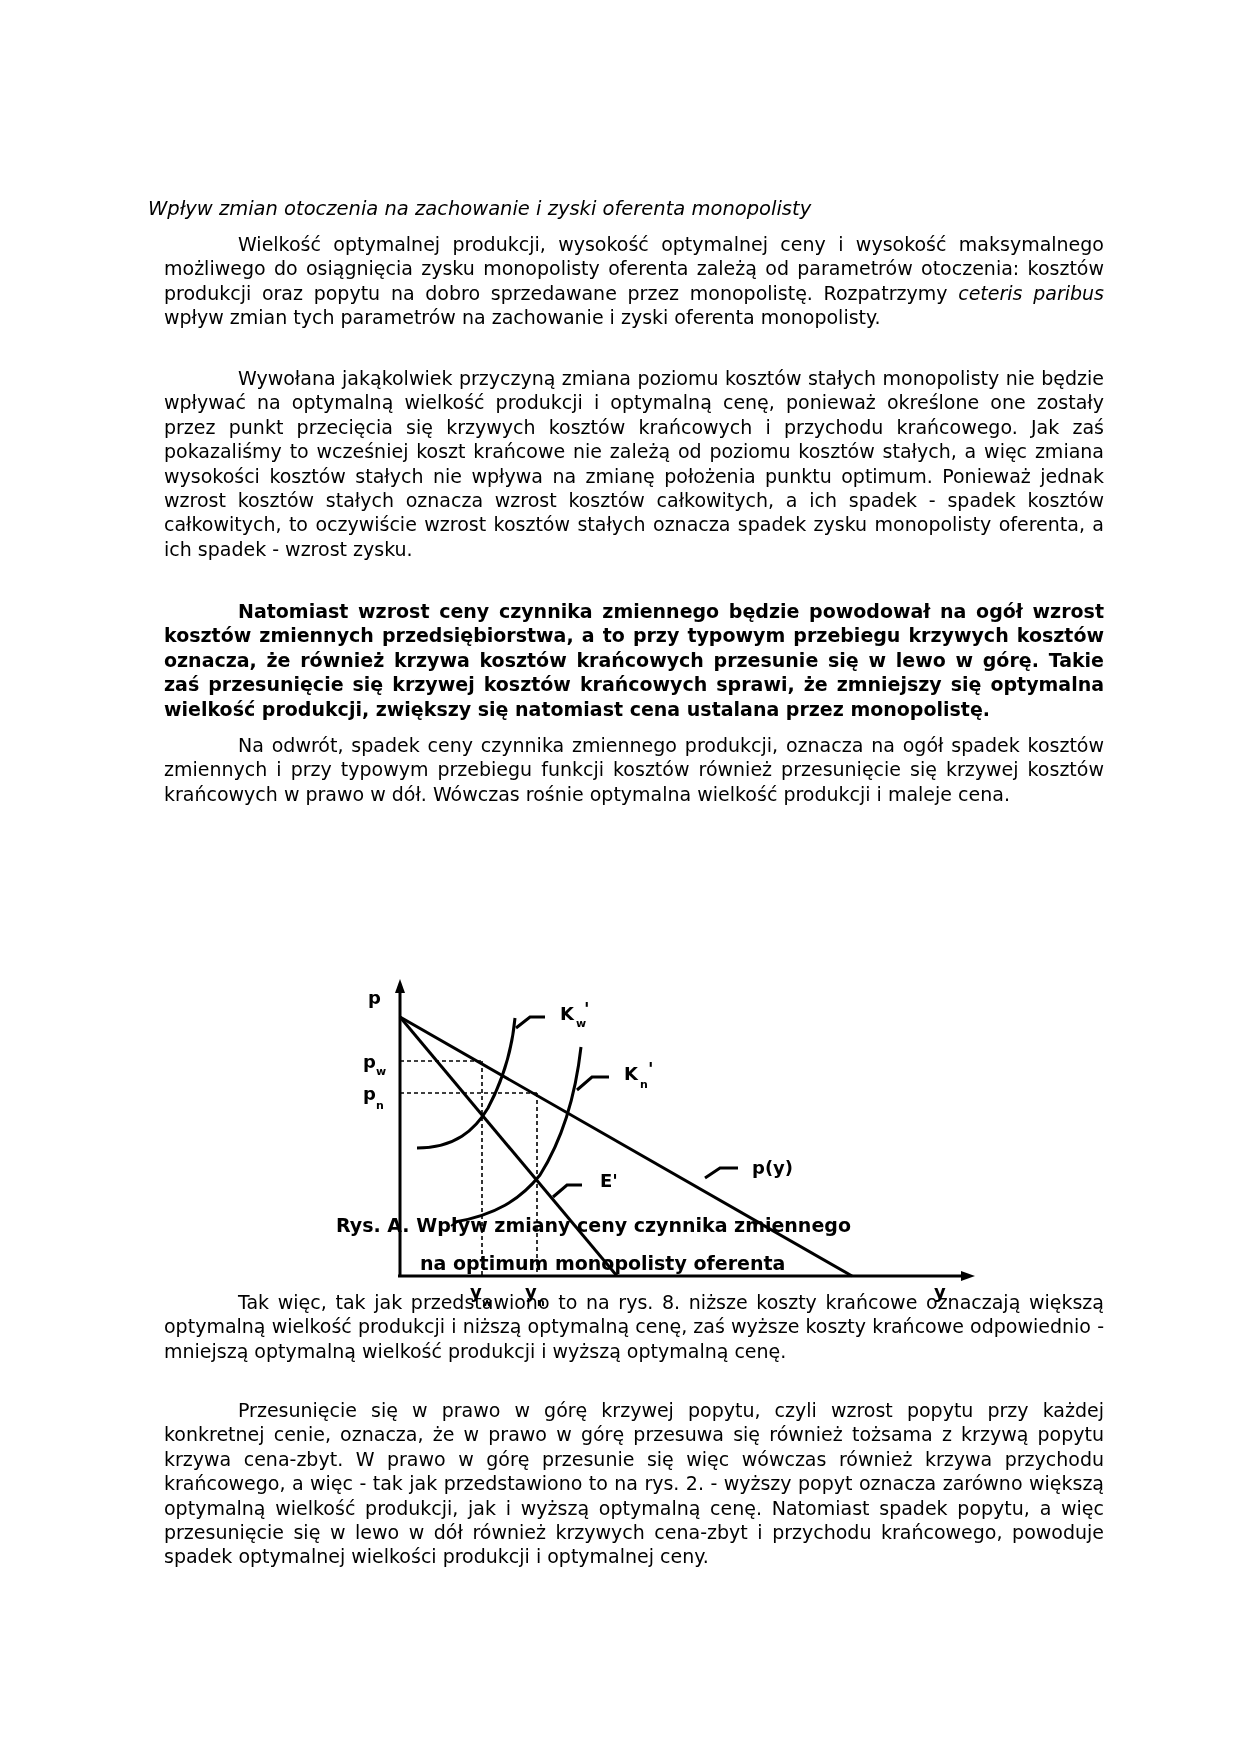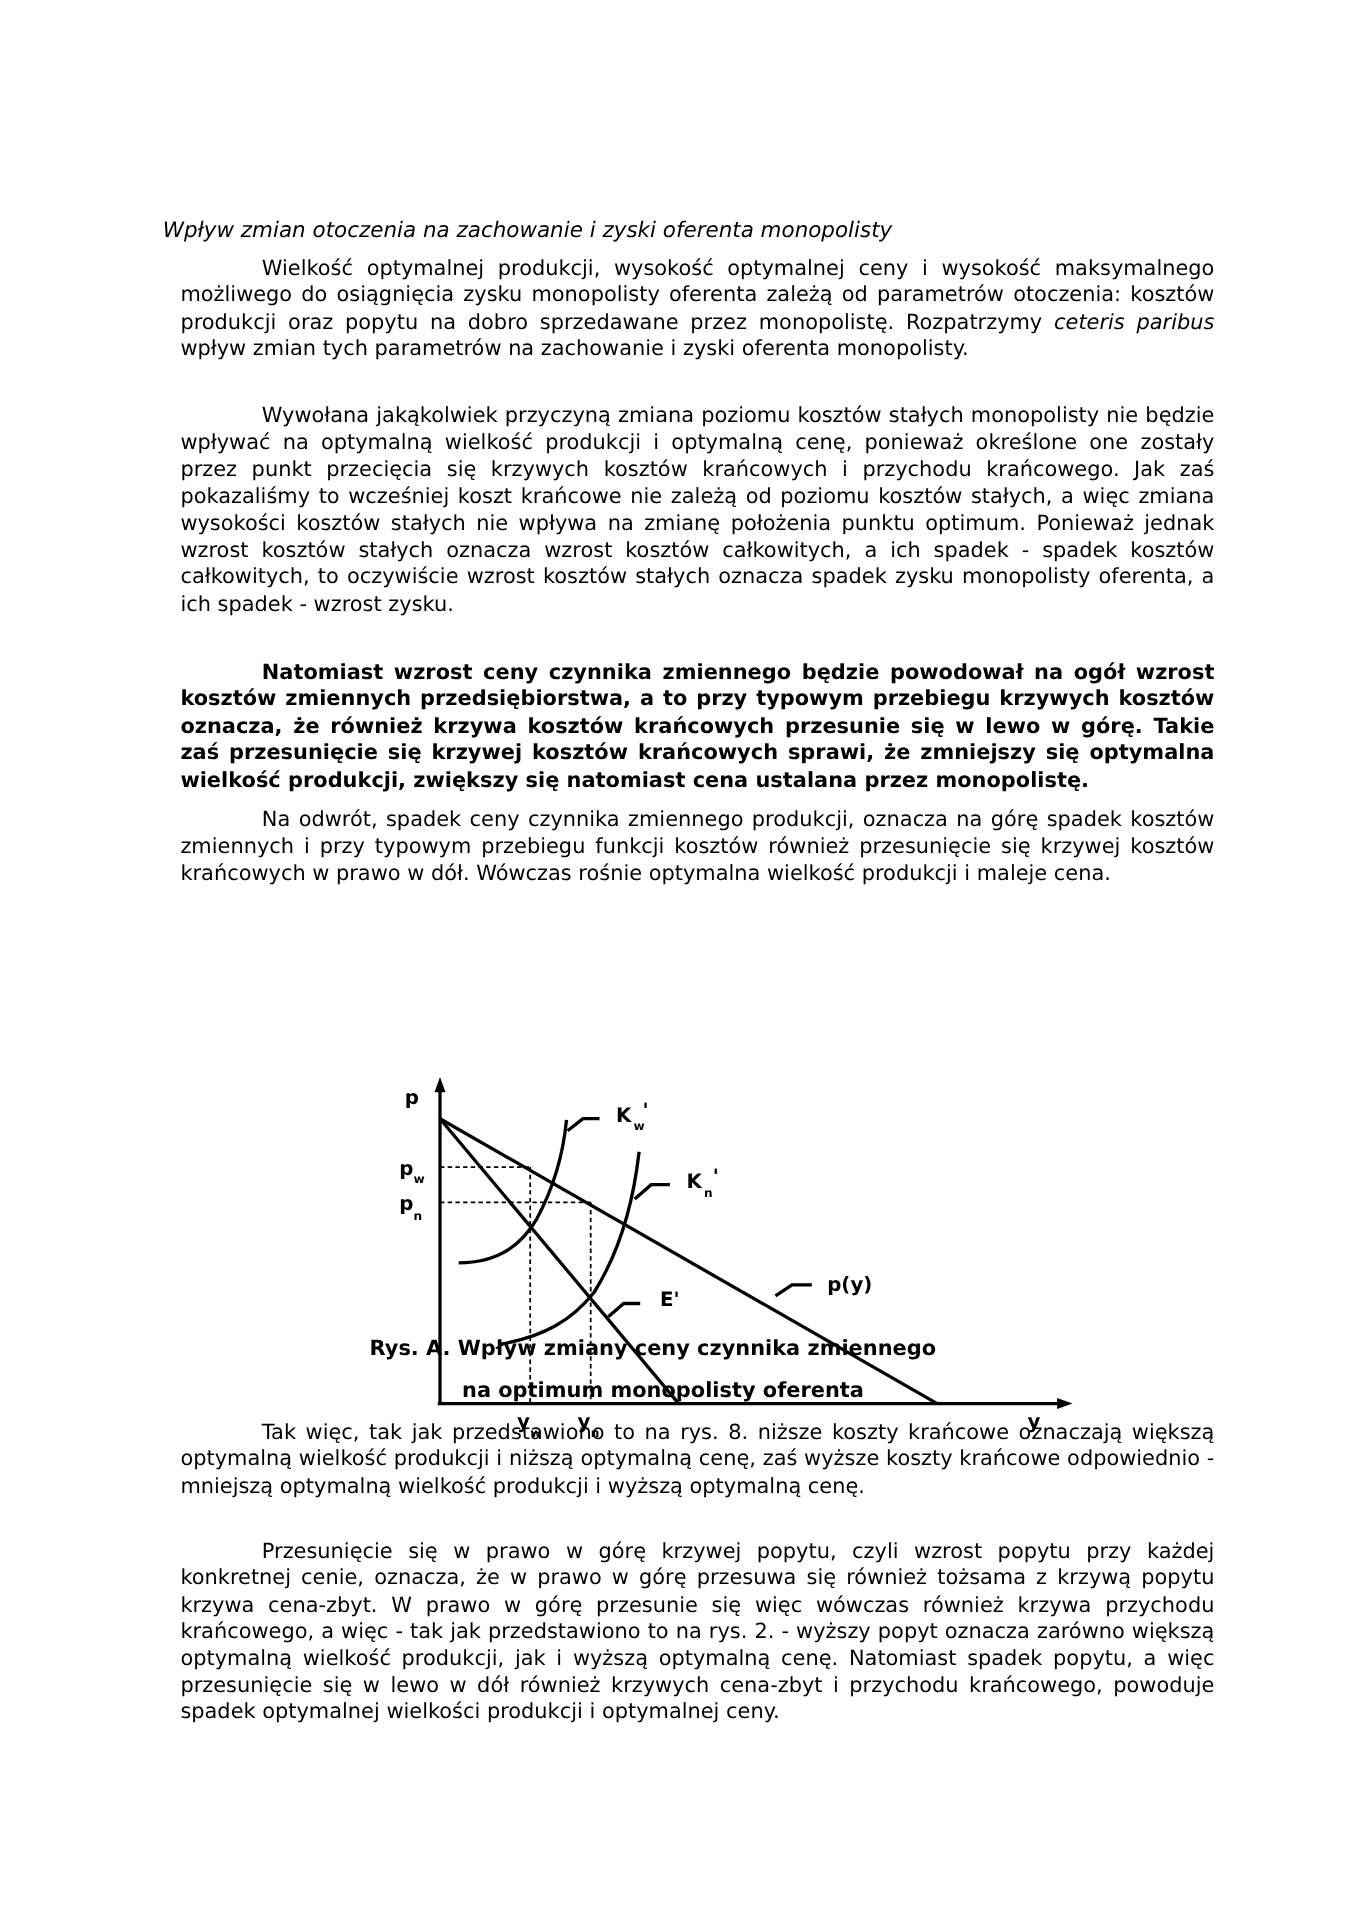--- a/index.html
+++ b/index.html
@@ -30,21 +30,21 @@
 <div class="page">
 
   <div class="title">Wpływ zmian otoczenia na zachowanie i zyski oferenta monopolisty</div>
 
   <p class="para" id="p1"><span class="indent"></span><span>Wielkość optymalnej produkcji, wysokość optymalnej ceny i wysokość maksymalnego możliwego do osiągnięcia zysku monopolisty oferenta zależą od parametrów otoczenia: kosztów produkcji oraz popytu na dobro sprzedawane przez monopolistę. Rozpatrzymy </span><em>ceteris paribus</em><span> wpływ zmian tych parametrów na zachowanie i zyski oferenta monopolisty.</span></p>
 
   <p class="para" id="p2"><span class="indent"></span><span>Wywołana jakąkolwiek przyczyną zmiana poziomu kosztów stałych monopolisty nie będzie wpływać na optymalną wielkość produkcji i optymalną cenę, ponieważ określone one zostały przez punkt przecięcia się krzywych kosztów krańcowych i przychodu krańcowego. Jak zaś pokazaliśmy to wcześniej koszt krańcowe nie zależą od poziomu kosztów stałych, a więc zmiana wysokości kosztów stałych nie wpływa na zmianę położenia punktu optimum. Ponieważ jednak wzrost kosztów stałych oznacza wzrost kosztów całkowitych, a ich spadek - spadek kosztów całkowitych, to oczywiście wzrost kosztów stałych oznacza spadek zysku monopolisty oferenta, a ich spadek - wzrost zysku.</span></p>
 
   <p class="para" id="p3"><span class="indent"></span><span>Natomiast wzrost ceny czynnika zmiennego będzie powodował na ogół wzrost kosztów zmiennych przedsiębiorstwa, a to przy typowym przebiegu krzywych kosztów oznacza, że również krzywa kosztów krańcowych przesunie się w lewo w górę. Takie zaś przesunięcie się krzywej kosztów krańcowych sprawi, że zmniejszy się optymalna wielkość produkcji, zwiększy się natomiast cena ustalana przez monopolistę.</span></p>
 
-  <p class="para" id="p4"><span class="indent"></span><span>Na odwrót, spadek ceny czynnika zmiennego produkcji, oznacza na górę spadek kosztów zmiennych i przy typowym przebiegu funkcji kosztów również przesunięcie się krzywej kosztów krańcowych w prawo w dół. Wówczas rośnie optymalna wielkość produkcji i maleje cena.</span></p>
+  <p class="para" id="p4"><span class="indent"></span><span>Na odwrót, spadek ceny czynnika zmiennego produkcji, oznacza na ogół spadek kosztów zmiennych i przy typowym przebiegu funkcji kosztów również przesunięcie się krzywej kosztów krańcowych w prawo w dół. Wówczas rośnie optymalna wielkość produkcji i maleje cena.</span></p>
 
   <p class="para" id="p5"><span class="indent"></span><span>Tak więc, tak jak przedstawiono to na rys. 8. niższe koszty krańcowe oznaczają większą optymalną wielkość produkcji i niższą optymalną cenę, zaś wyższe koszty krańcowe odpowiednio - mniejszą optymalną wielkość produkcji i wyższą optymalną cenę.</span></p>
 
   <p class="para" id="p6"><span class="indent"></span><span>Przesunięcie się w prawo w górę krzywej popytu, czyli wzrost popytu przy każdej konkretnej cenie, oznacza, że w prawo w górę przesuwa się również tożsama z krzywą popytu krzywa cena-zbyt. W prawo w górę przesunie się więc wówczas również krzywa przychodu krańcowego, a więc - tak jak przedstawiono to na rys. 2. - wyższy popyt oznacza zarówno większą optymalną wielkość produkcji, jak i wyższą optymalną cenę. Natomiast spadek popytu, a więc przesunięcie się w lewo w dół również krzywych cena-zbyt i przychodu krańcowego, powoduje spadek optymalnej wielkości produkcji i optymalnej ceny.</span></p>
 
   <div class="figure">
     <svg width="1240" height="1754" viewBox="0 0 1240 1754">
 
       <line x1="400" y1="1276" x2="400" y2="988" stroke="#000" stroke-width="3"></line>
       <polygon points="400,979 395,993 405,993" fill="#000"></polygon>

